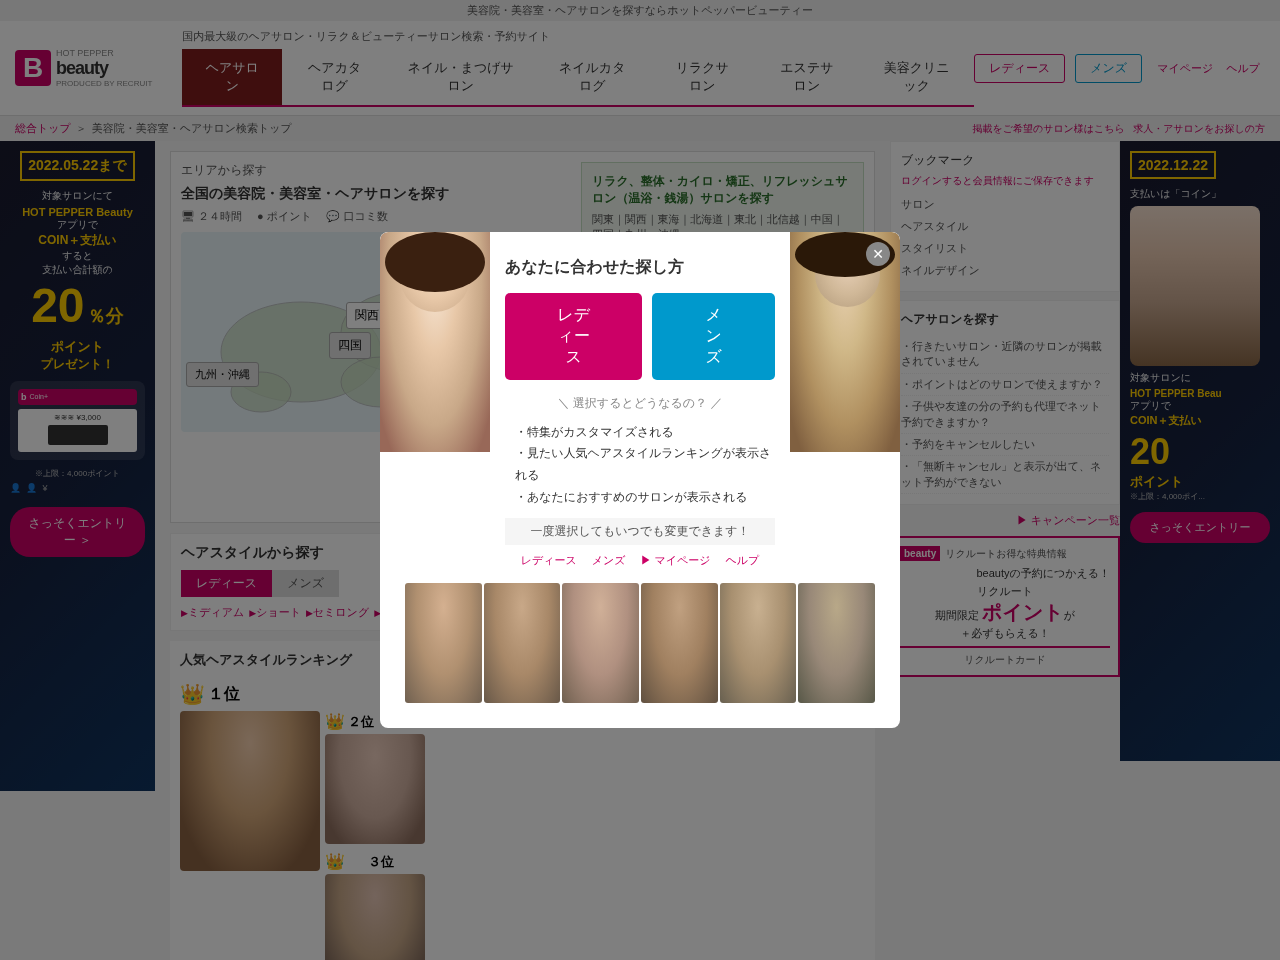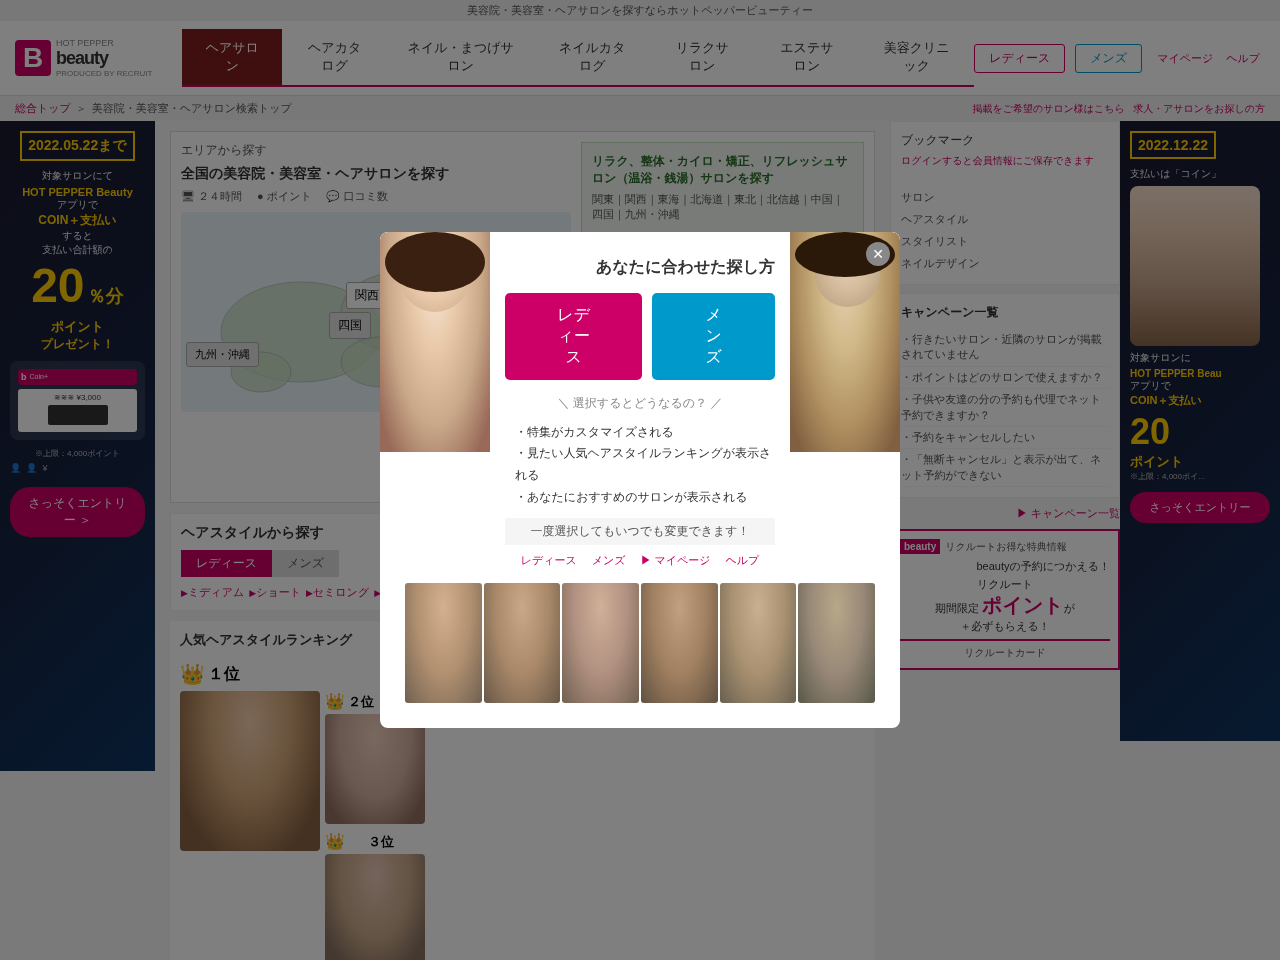--- a/index.html
+++ b/index.html
@@ -70,21 +70,21 @@
     
     .ranking-section { background: white; padding: 10px; margin-bottom: 10px; }
     .ranking-title { font-size: 13px; font-weight: bold; color: #333; margin-bottom: 5px; }
     .rank-items { display: flex; gap: 5px; margin-top: 8px; }
     .rank-item { text-align: center; }
 
     
     .modal-overlay { position: fixed; top: 0; left: 0; width: 100%; height: 100%; background: rgba(0,0,0,0.5); z-index: 1000; display: flex; align-items: center; justify-content: center; }
     .modal { background: white; border-radius: 8px; width: 520px; padding: 25px; position: relative; }
     .modal-close { position: absolute; top: 10px; right: 10px; background: #888; color: white; border: none; border-radius: 50%; width: 24px; height: 24px; cursor: pointer; font-size: 14px; display: flex; align-items: center; justify-content: center; }
-    .modal-title { font-size: 16px; font-weight: bold; text-align: right; margin-bottom: 15px; color: #333; }
+    .modal-title { font-size: 16px; font-weight: bold; text-align: left; margin-bottom: 15px; color: #333; }
     .modal-buttons { display: flex; gap: 10px; margin-bottom: 15px; justify-content: center; }
     .modal-btn-ladies { background: #cc0066; color: white; border: none; padding: 12px 50px; font-size: 16px; border-radius: 5px; cursor: pointer; }
     .modal-btn-mens { background: #0099cc; color: white; border: none; padding: 12px 50px; font-size: 16px; border-radius: 5px; cursor: pointer; }
     .modal-explain { text-align: center; color: #888; font-size: 12px; margin-bottom: 10px; }
     .modal-benefits { font-size: 12px; color: #333; margin-bottom: 10px; line-height: 1.8; padding-left: 10px; }
     .modal-once { text-align: center; background: #f5f5f5; padding: 5px; font-size: 12px; color: #555; margin-bottom: 8px; }
     .modal-footer-links { display: flex; justify-content: center; gap: 15px; font-size: 11px; }
     .modal-footer-link { color: #cc0066; text-decoration: none; cursor: pointer; }
     .modal-inner { margin: 0 100px; }
 
@@ -118,20 +118,21 @@
       <div class="logo-b">B</div>
       <div>
         <div style="font-size:9px;color:#888;">HOT PEPPER</div>
         <div class="logo-text">beauty</div>
         <div class="logo-recruit">PRODUCED BY RECRUIT</div>
       </div>
     </div>
   </div>
 
   <div style="flex:1;margin-left:10px;">
+    <div style="font-size:11px;color:#555;margin-bottom:5px;">国内最大級のヘアサロン・リラク＆ビューティーサロン検索・予約サイト</div>
     <div class="nav-tabs">
       <div class="nav-tab active">ヘアサロン</div>
       <div class="nav-tab">ヘアカタログ</div>
       <div class="nav-tab">ネイル・まつげサロン</div>
       <div class="nav-tab">ネイルカタログ</div>
       <div class="nav-tab">リラクサロン</div>
       <div class="nav-tab">エステサロン</div>
       <div class="nav-tab">美容クリニック</div>
     </div>
   </div>
@@ -323,31 +324,31 @@
         </div>
       </div>
     </div>
 
   </div>
 
   <div class="right-sidebar">
 
     <div class="bookmark-section">
       <div class="bookmark-title">ブックマーク</div>
-      <div style="font-size:10px;color:#cc0066;margin-bottom:18px;">ログインすると会員情報にご保存できます</div>
+      <div style="font-size:10px;color:#cc0066;margin-bottom:5px;">ログインすると会員情報にご保存できます</div>
       <div class="bookmark-links">
         <div>サロン</div>
         <div>ヘアスタイル</div>
         <div>スタイリスト</div>
         <div>ネイルデザイン</div>
       </div>
     </div>
 
     <div class="faq-section">
-      <div class="faq-title">キャンペーン一覧</div>
+      <div class="faq-title">ヘアサロンを探す</div>
       <div class="faq-item">・行きたいサロン・近隣のサロンが掲載されていません</div>
       <div class="faq-item">・ポイントはどのサロンで使えますか？</div>
       <div class="faq-item">・子供や友達の分の予約も代理でネット予約できますか？</div>
       <div class="faq-item">・予約をキャンセルしたい</div>
       <div class="faq-item">・「無断キャンセル」と表示が出て、ネット予約ができない</div>
     </div>
 
     <div style="text-align:right;font-size:11px;margin-bottom:8px;">
       <span style="color:#cc0066;cursor:pointer;">▶ キャンペーン一覧</span>
     </div>

